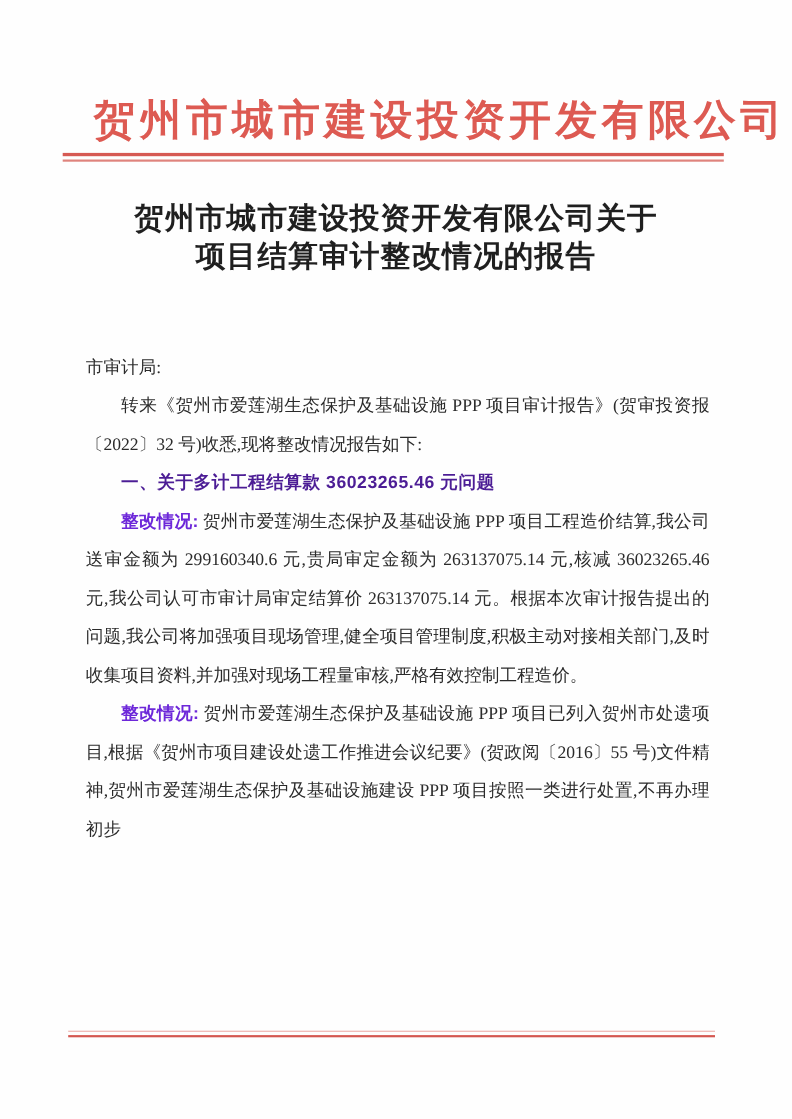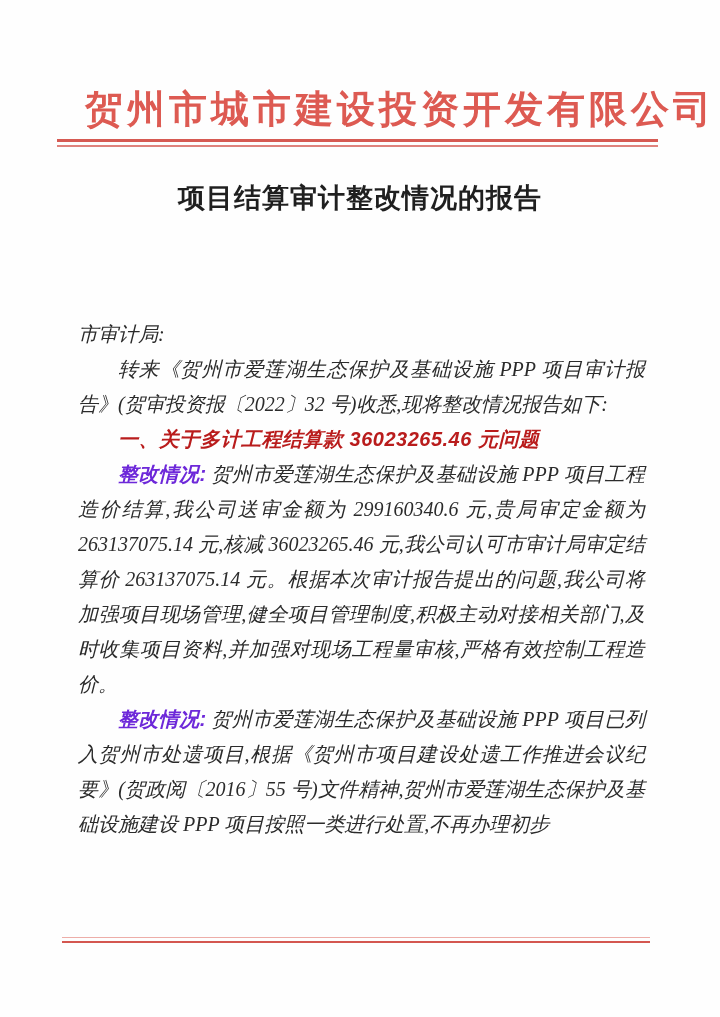--- a/index.html
+++ b/index.html
@@ -52,41 +52,40 @@
     line-height: 35px;
     color: #1f1f1f;
     letter-spacing: 1px;
   }
   
   .body-text {
     position: absolute;
     top: 317px;
     left: 78px;
     width: 567px;
-    font-size: 20px;
+    font-size: 16px;
     line-height: 35px;
     color: #2b2b2b;
     text-align: justify;
     text-justify: inter-ideograph;
-    font-style: italic;
   }
   .body-text p {
     margin: 0;
   }
   .para {
     text-indent: 2em;
   }
   .salutation {
     text-indent: 0;
   }
   .heading {
     text-indent: 2em;
     font-family: "Liberation Sans", "DejaVu Sans", sans-serif;
     font-weight: bold;
-    color: #b91c1c;
+    color: #4c1d95;
     letter-spacing: 0.5px;
   }
   .bold-label {
     font-family: "Liberation Sans", "DejaVu Sans", sans-serif;
     font-weight: bold;
     color: #6d28d9;
   }
   
   .foot-rule {
     position: absolute;
@@ -102,20 +101,21 @@
 </head>
 <body>
 
 <div class="page">
 
   <div class="letterhead">贺州市城市建设投资开发有限公司</div>
 
   <div class="head-rule"></div>
 
   <div class="title">
+    <div>贺州市城市建设投资开发有限公司关于</div>
     <div>项目结算审计整改情况的报告</div>
   </div>
 
   <div class="body-text">
     <p class="salutation">市审计局:</p>
 
     <p class="para">转来《贺州市爱莲湖生态保护及基础设施 PPP 项目审计报告》(贺审投资报〔2022〕32 号)收悉,现将整改情况报告如下:</p>
 
     <p class="heading">一、关于多计工程结算款 36023265.46 元问题</p>
 

